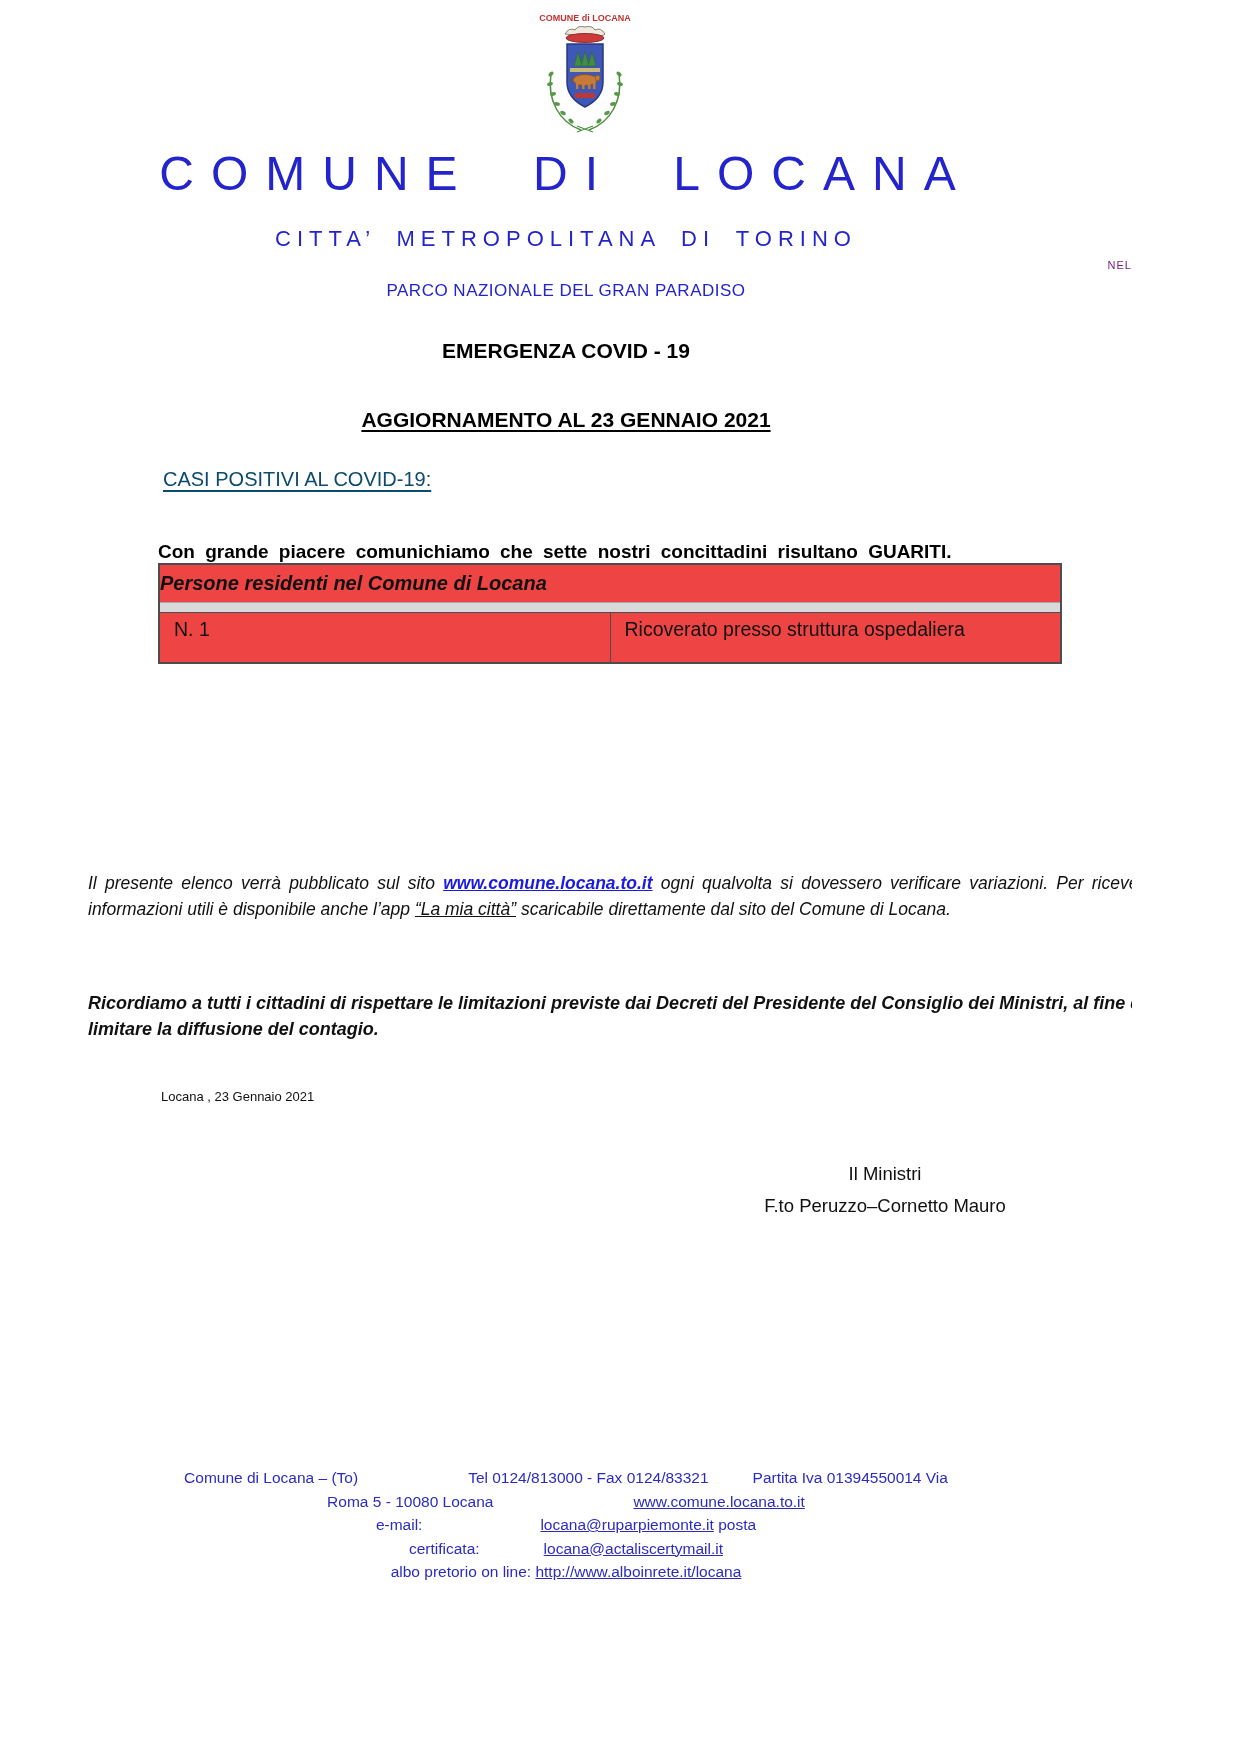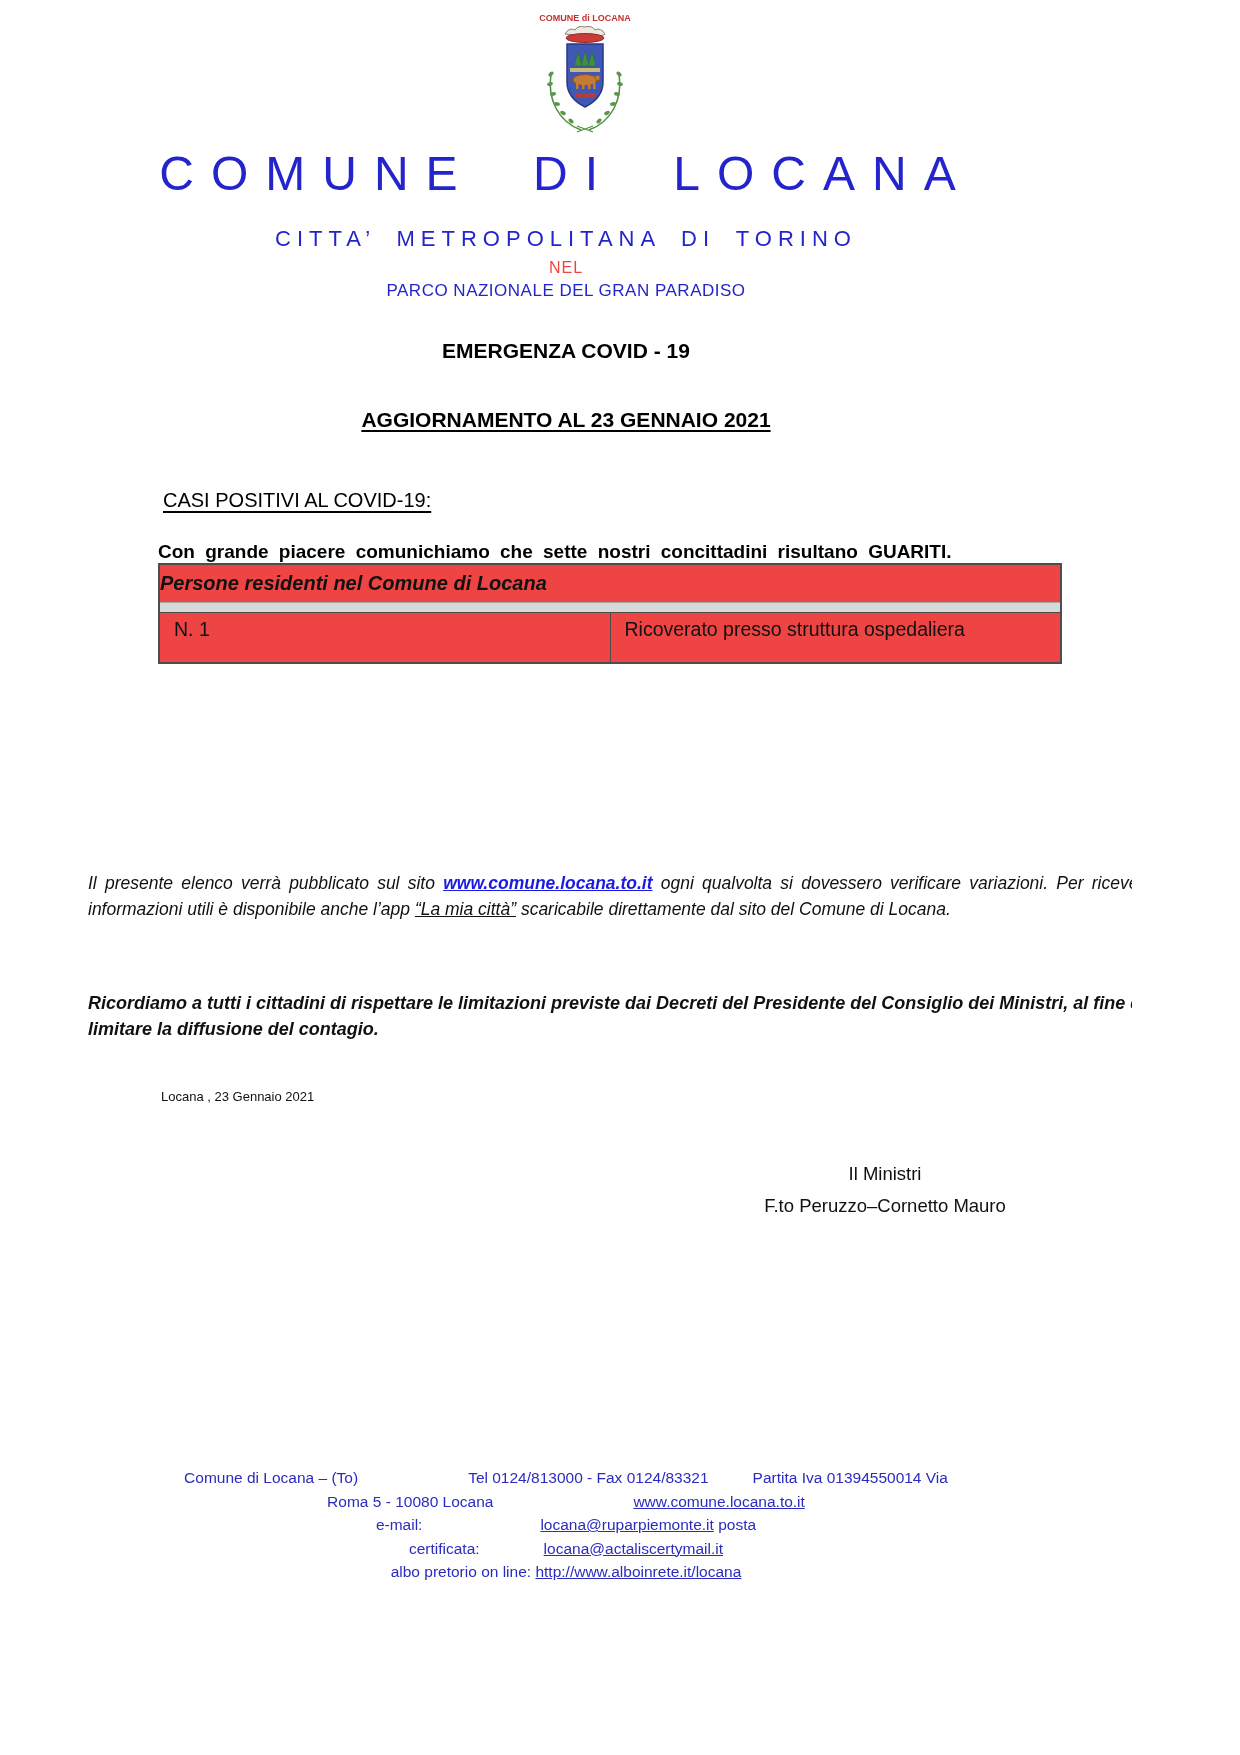--- a/index.html
+++ b/index.html
@@ -5,31 +5,31 @@
   html,body { margin:0; padding:0; background:#ffffff; }
   .page {
     position:relative; width:1132px; height:1755px; background:#ffffff;
     font-family:"Liberation Sans", sans-serif; color:#111; overflow:hidden;
   }
   .center-line { position:absolute; left:0; width:100%; text-align:center; white-space:nowrap; }
 
   
   .muni      { top:146px; font-size:48px; color:#2424cd; letter-spacing:17px; word-spacing:28px; }
   .subtitle  { top:226px; font-size:22px; color:#2424cd; letter-spacing:6px; word-spacing:9px; }
-  .connector { top:259px; font-size:16px; color:#ef4444; letter-spacing:1px; }
+  .connector { top:259px; font-size:11px; color:#701a75; letter-spacing:1px;text-align:right; }
   .park      { top:281px; font-size:17px; color:#2424cd; letter-spacing:0.5px; }
 
   
   .emergenza { top:339px; font-size:21px; font-weight:700; color:#000; }
   .aggiornamento {
     top:408px; font-size:21px; font-weight:700; color:#000;
     text-decoration:underline; text-decoration-thickness:2px; text-underline-offset:3px;
   }
   .casi {
-    position:absolute; left:163px; top:489px; font-size:20px; color:#000000;
+    position:absolute; left:163px; top:468px; font-size:20px; color:#0c4a6e;
     text-decoration:underline; text-underline-offset:4px;
   }
   .goodnews {
     position:absolute; left:158px; top:541px; width:940px;
     font-size:19px; font-weight:700; color:#000; word-spacing:5px; white-space:nowrap;
   }
 
   
   .cases-table {
     position:absolute; left:158px; top:563px; width:904px;

